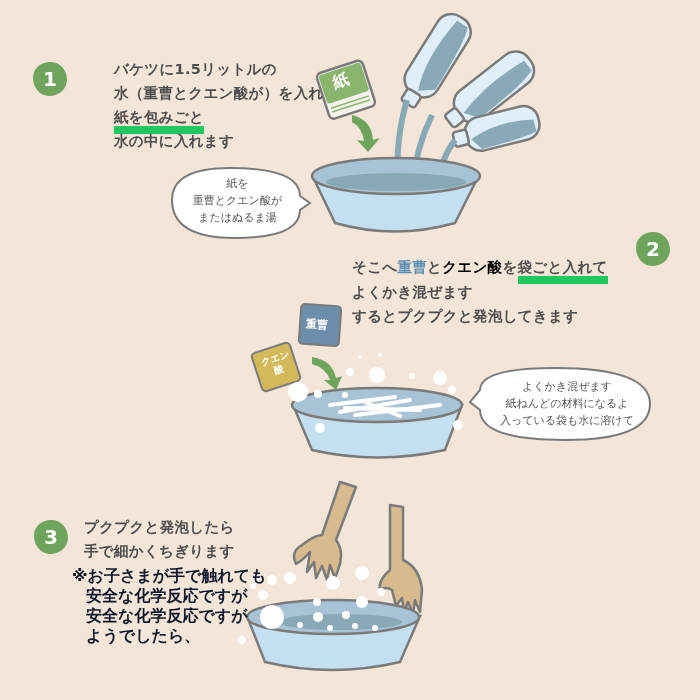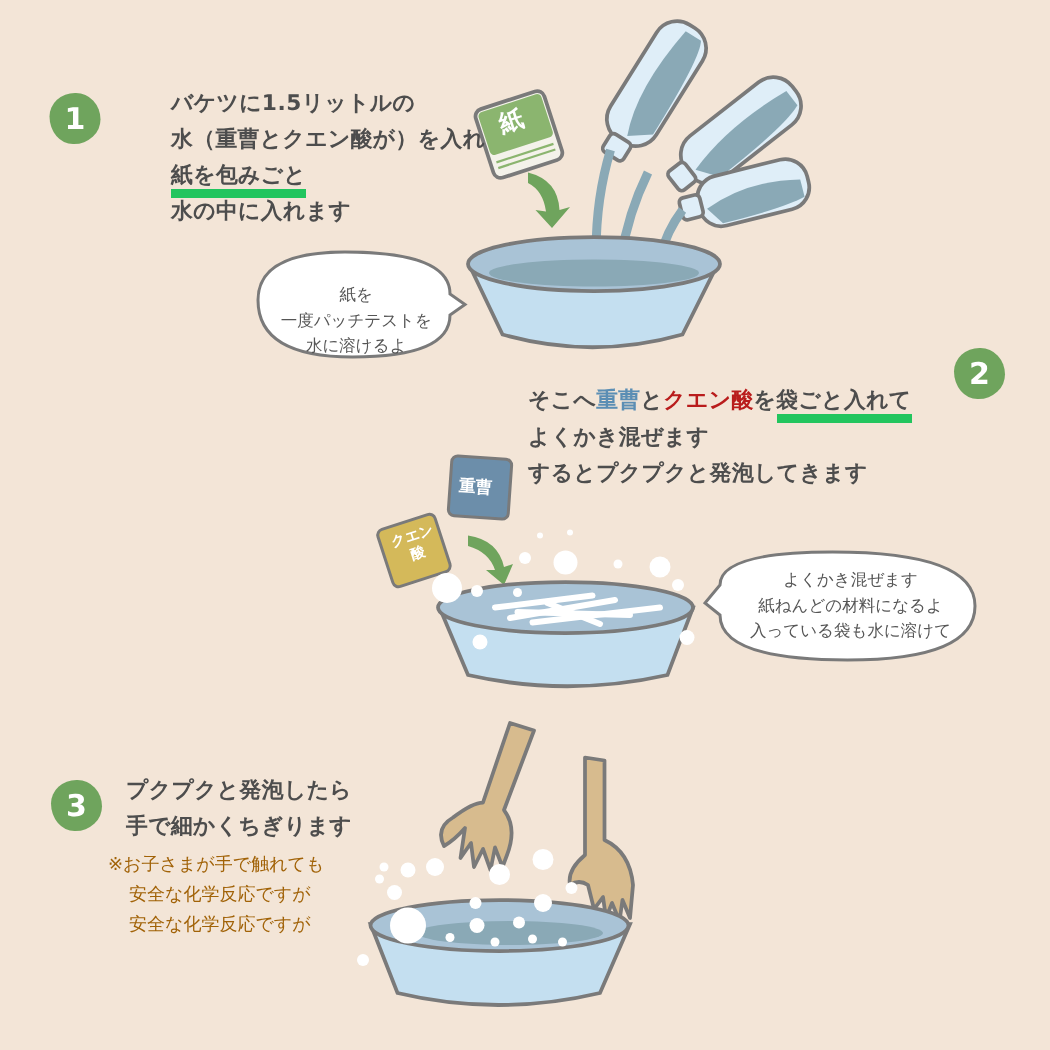--- a/index.html
+++ b/index.html
@@ -3,24 +3,24 @@
   <meta charset="utf-8">
   <style>
     html, body { margin:0; padding:0; }
     body { width:700px; height:700px; background:#f3e5d7; position:relative; overflow:hidden;
       font-family:"DejaVu Sans", "Liberation Sans", sans-serif; color:#4a4a4a; }
     .abs { position:absolute; }
     .badge { position:absolute; width:34px; height:34px; background:#6fa45d; color:#fff;
       border-radius:50% 48% 52% 46% / 46% 52% 48% 54%; font-weight:bold; font-size:20px;
       display:flex; align-items:center; justify-content:center; }
     .step-text { position:absolute; font-size:14.5px; font-weight:bold; line-height:24px; color:#4d4d4d; letter-spacing:0.3px; }
-    .ul { border-bottom:6px solid #22c55e; padding-bottom:1px; }
+    .ul { border-bottom:8px solid #22c55e; padding-bottom:1px; }
     .blue { color:#5b8eb4; }
-    .yellow { color:#b91c1c;font-family:Liberation Mono, monospace; }
-    .note { position:absolute; font-size:12px; font-weight:normal; line-height:20px; color:#a16207; }
+    .yellow { color:#000000;font-family:Liberation Mono, monospace; }
+    .note { position:absolute; font-size:16px; font-weight:bold; line-height:20px; color:#0f172a; }
     .bubble-text { position:absolute; text-align:center; font-size:11px; line-height:17px; color:#555; }
     svg { position:absolute; left:0; top:0; }
   </style>
 </head>
 <body>
 
 <svg width="700" height="700" viewBox="0 0 700 700">
 
   <g stroke="#7a7a7a" stroke-width="2.5">
     <g transform="rotate(-58 435 60)">
@@ -133,24 +133,24 @@
 <div class="badge" style="left:33px;top:62px;">
   <span>1</span>
 </div>
 <div class="step-text" style="left:82px;top:57px;margin-left:32px;">
   <div>バケツに1.5リットルの</div>
   <div>水（重曹とクエン酸が）を入れ</div>
   <div><span class="ul">紙を包みごと</span></div>
   <div>水の中に入れます</div>
 </div>
 <div class="abs" style="left:333px;top:71px;color:#fff;font-weight:bold;font-size:16px;transform:rotate(-18deg);">紙</div>
-<div class="bubble-text" style="left:180px;top:188px;width:115px;">
+<div class="bubble-text" style="left:180px;top:175px;width:115px;">
   <div>紙を</div>
-  <div>一度パッチテストを</div>
-  <div>水に溶けるよ</div>
+  <div>重曹とクエン酸が</div>
+  <div>またはぬるま湯</div>
 </div>
 
 <div class="badge" style="left:636px;top:232px;">
   <span>2</span>
 </div>
 <div class="step-text" style="left:352px;top:255px;">
   <div>
     <span>そこへ</span><span class="blue">重曹</span><span>と</span><span class="yellow">クエン酸</span><span>を</span><span class="ul">袋ごと入れて</span>
   </div>
   <div>よくかき混ぜます</div>
@@ -171,13 +171,14 @@
   <span>3</span>
 </div>
 <div class="step-text" style="left:84px;top:515px;">
   <div>プクプクと発泡したら</div>
   <div>手で細かくちぎります</div>
 </div>
 <div class="note" style="left:72px;top:566px;">
   <div>※お子さまが手で触れても</div>
   <div style="padding-left:14px;">安全な化学反応ですが</div>
   <div style="padding-left:14px;">安全な化学反応ですが</div>
+  <div style="padding-left:14px;">ようでしたら、</div>
 </div>
 
 </body></html>

